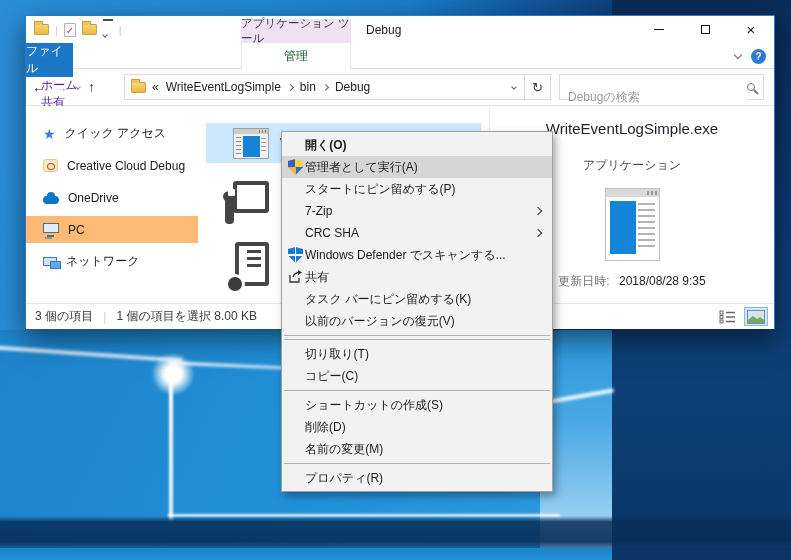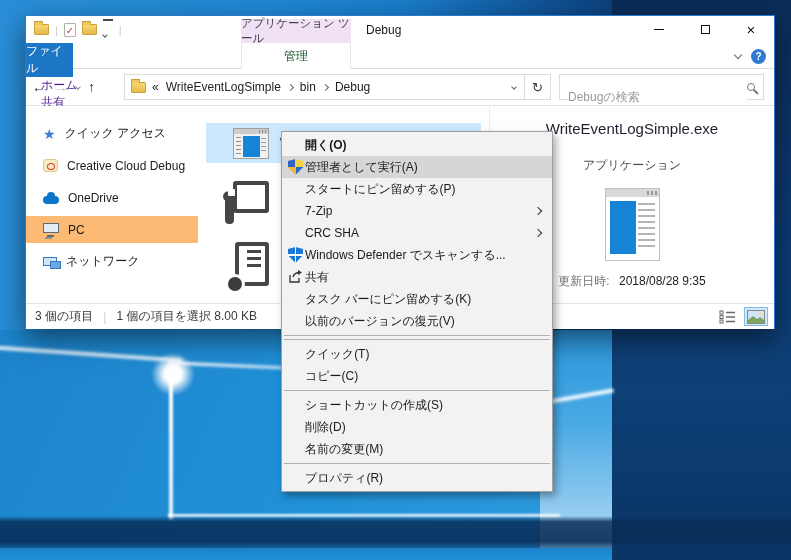--- a/index.html
+++ b/index.html
@@ -334,21 +334,21 @@
             <path d="M5 8 C6 4.5 9 3.5 12 3.5" fill="none" stroke="#333" stroke-width="1.3"></path>
             <path d="M10 1 L14 3.5 L10 6 Z" fill="#333"></path>
           </svg>
       </span>
       <span class="mi-label">共有</span>
     </div>
     <div class="mi"><span class="mi-label">タスク バーにピン留めする(K)</span></div>
     <div class="mi"><span class="mi-label">以前のバージョンの復元(V)</span></div>
     <div class="msep"></div>
     <div class="msep"></div>
-    <div class="mi"><span class="mi-label">クイック(T)</span></div>
+    <div class="mi"><span class="mi-label">切り取り(T)</span></div>
     <div class="mi"><span class="mi-label">コピー(C)</span></div>
     <div class="msep"></div>
     <div class="mi"><span class="mi-label">ショートカットの作成(S)</span></div>
     <div class="mi"><span class="mi-label">削除(D)</span></div>
     <div class="mi"><span class="mi-label">名前の変更(M)</span></div>
     <div class="msep"></div>
     <div class="mi"><span class="mi-label">プロパティ(R)</span></div>
   </div>
 
 </div>

